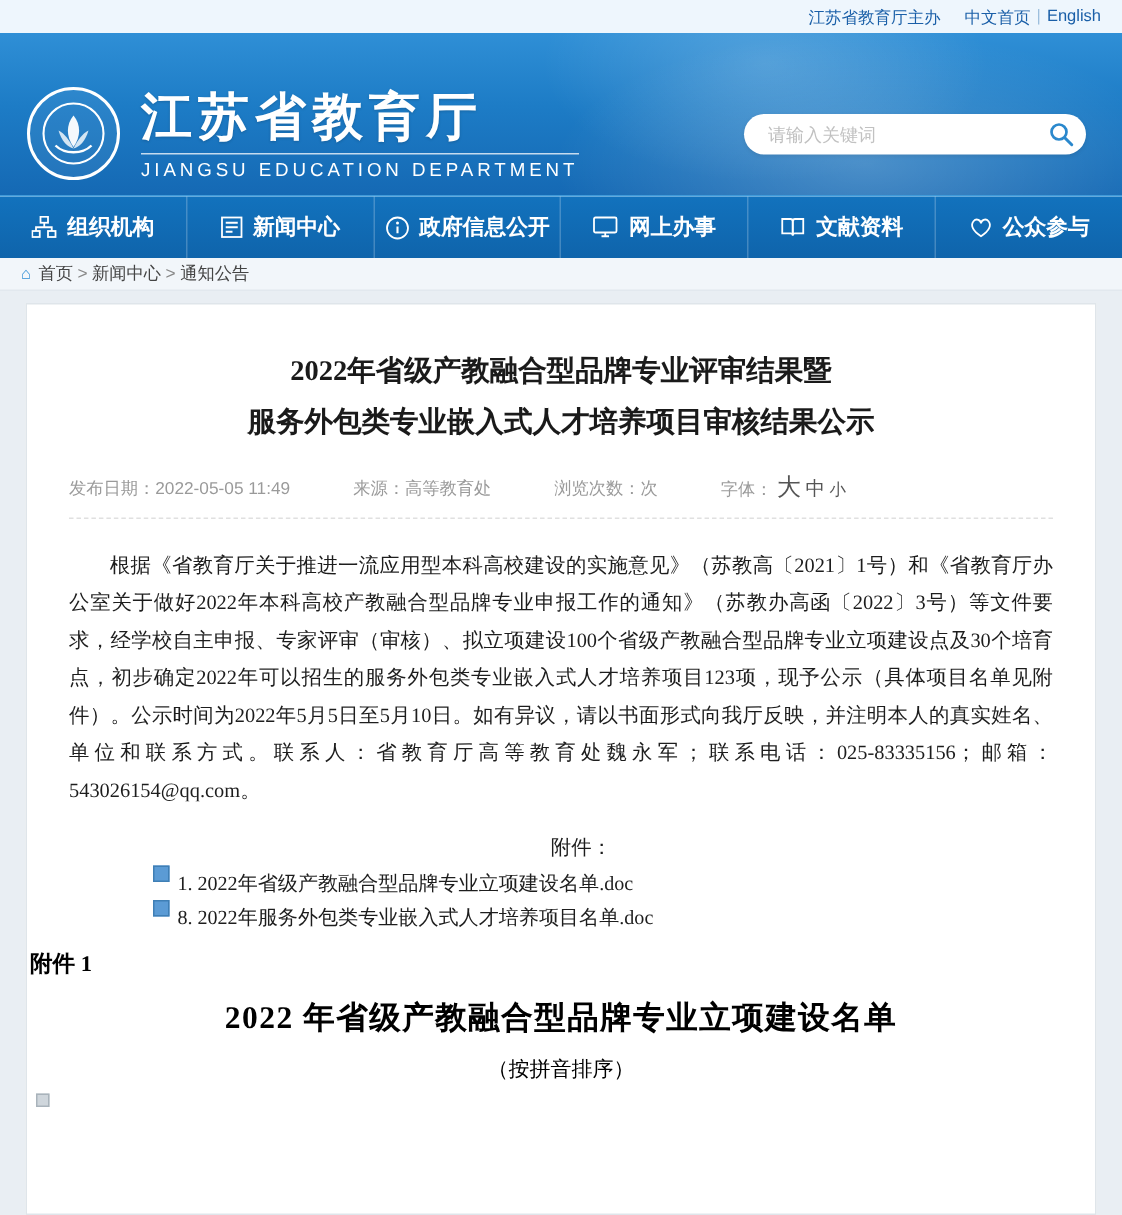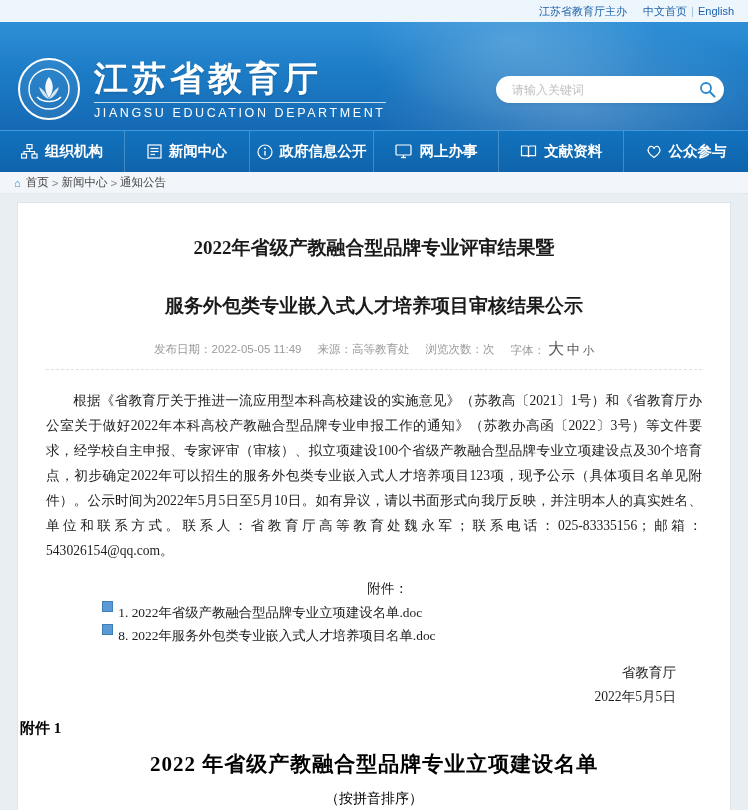--- a/index.html
+++ b/index.html
@@ -168,22 +168,21 @@
     font-weight: bold;
     text-align: center;
     color: #1a1a1a;
     line-height: 34px;
     margin-top: 12px;
   }
   .meta {
     margin-top: 16px;
     display: flex;
     align-items: center;
-    justify-content: center;
-    gap: 16px;
+    gap: 42px;
     font-size: 11.5px;
     color: #9a9a9a;
     border-bottom: 1px dashed #e0e0e0;
     padding-bottom: 9px;
   }
   .meta .fs-label { color: #9a9a9a; }
   .fs-group { display: inline-flex; align-items: baseline; gap: 3px; }
   .fs-big { font-size: 16px; color: #555; }
   .fs-mid { font-size: 13px; color: #555; }
   .fs-small { font-size: 11px; color: #555; }
@@ -388,21 +387,21 @@
   <a href="#">新闻中心</a>
   <span class="gt">&gt;</span>
   <a href="#">通知公告</a>
 </div>
 
 <div class="page-wrap">
   <div class="paper">
 
     <div class="art-title">
       <div>2022年省级产教融合型品牌专业评审结果暨</div>
-      <div style="margin-top:24px">服务外包类专业嵌入式人才培养项目审核结果公示</div>
+      <div style="margin-top:0">服务外包类专业嵌入式人才培养项目审核结果公示</div>
     </div>
 
     <div class="meta">
       <span>发布日期：2022-05-05 11:49</span>
       <span>来源：高等教育处</span>
       <span>浏览次数：次</span>
       <span class="fs-group">
         <span class="fs-label">字体：</span>
         <span class="fs-big">大</span>
         <span class="fs-mid">中</span>
@@ -417,24 +416,20 @@
       <div class="attach-item">
         <span class="doc-ico"></span>
         <a href="#">1. 2022年省级产教融合型品牌专业立项建设名单.doc</a>
       </div>
       <div class="attach-item">
         <span class="doc-ico"></span>
         <a href="#">8. 2022年服务外包类专业嵌入式人才培养项目名单.doc</a>
       </div>
     </div>
 
-    <div class="signoff">
-      <div>省教育厅</div>
-      <div>2022年5月5日</div>
-    </div>
 
     <div class="attach-doc">
       <div class="attach-no">附件 1</div>
       <div class="doc-title">2022 年省级产教融合型品牌专业立项建设名单</div>
       <div class="doc-sub">（按拼音排序）</div>
       <div class="drag-handle"></div>
 
       <table class="grid">
         
         

